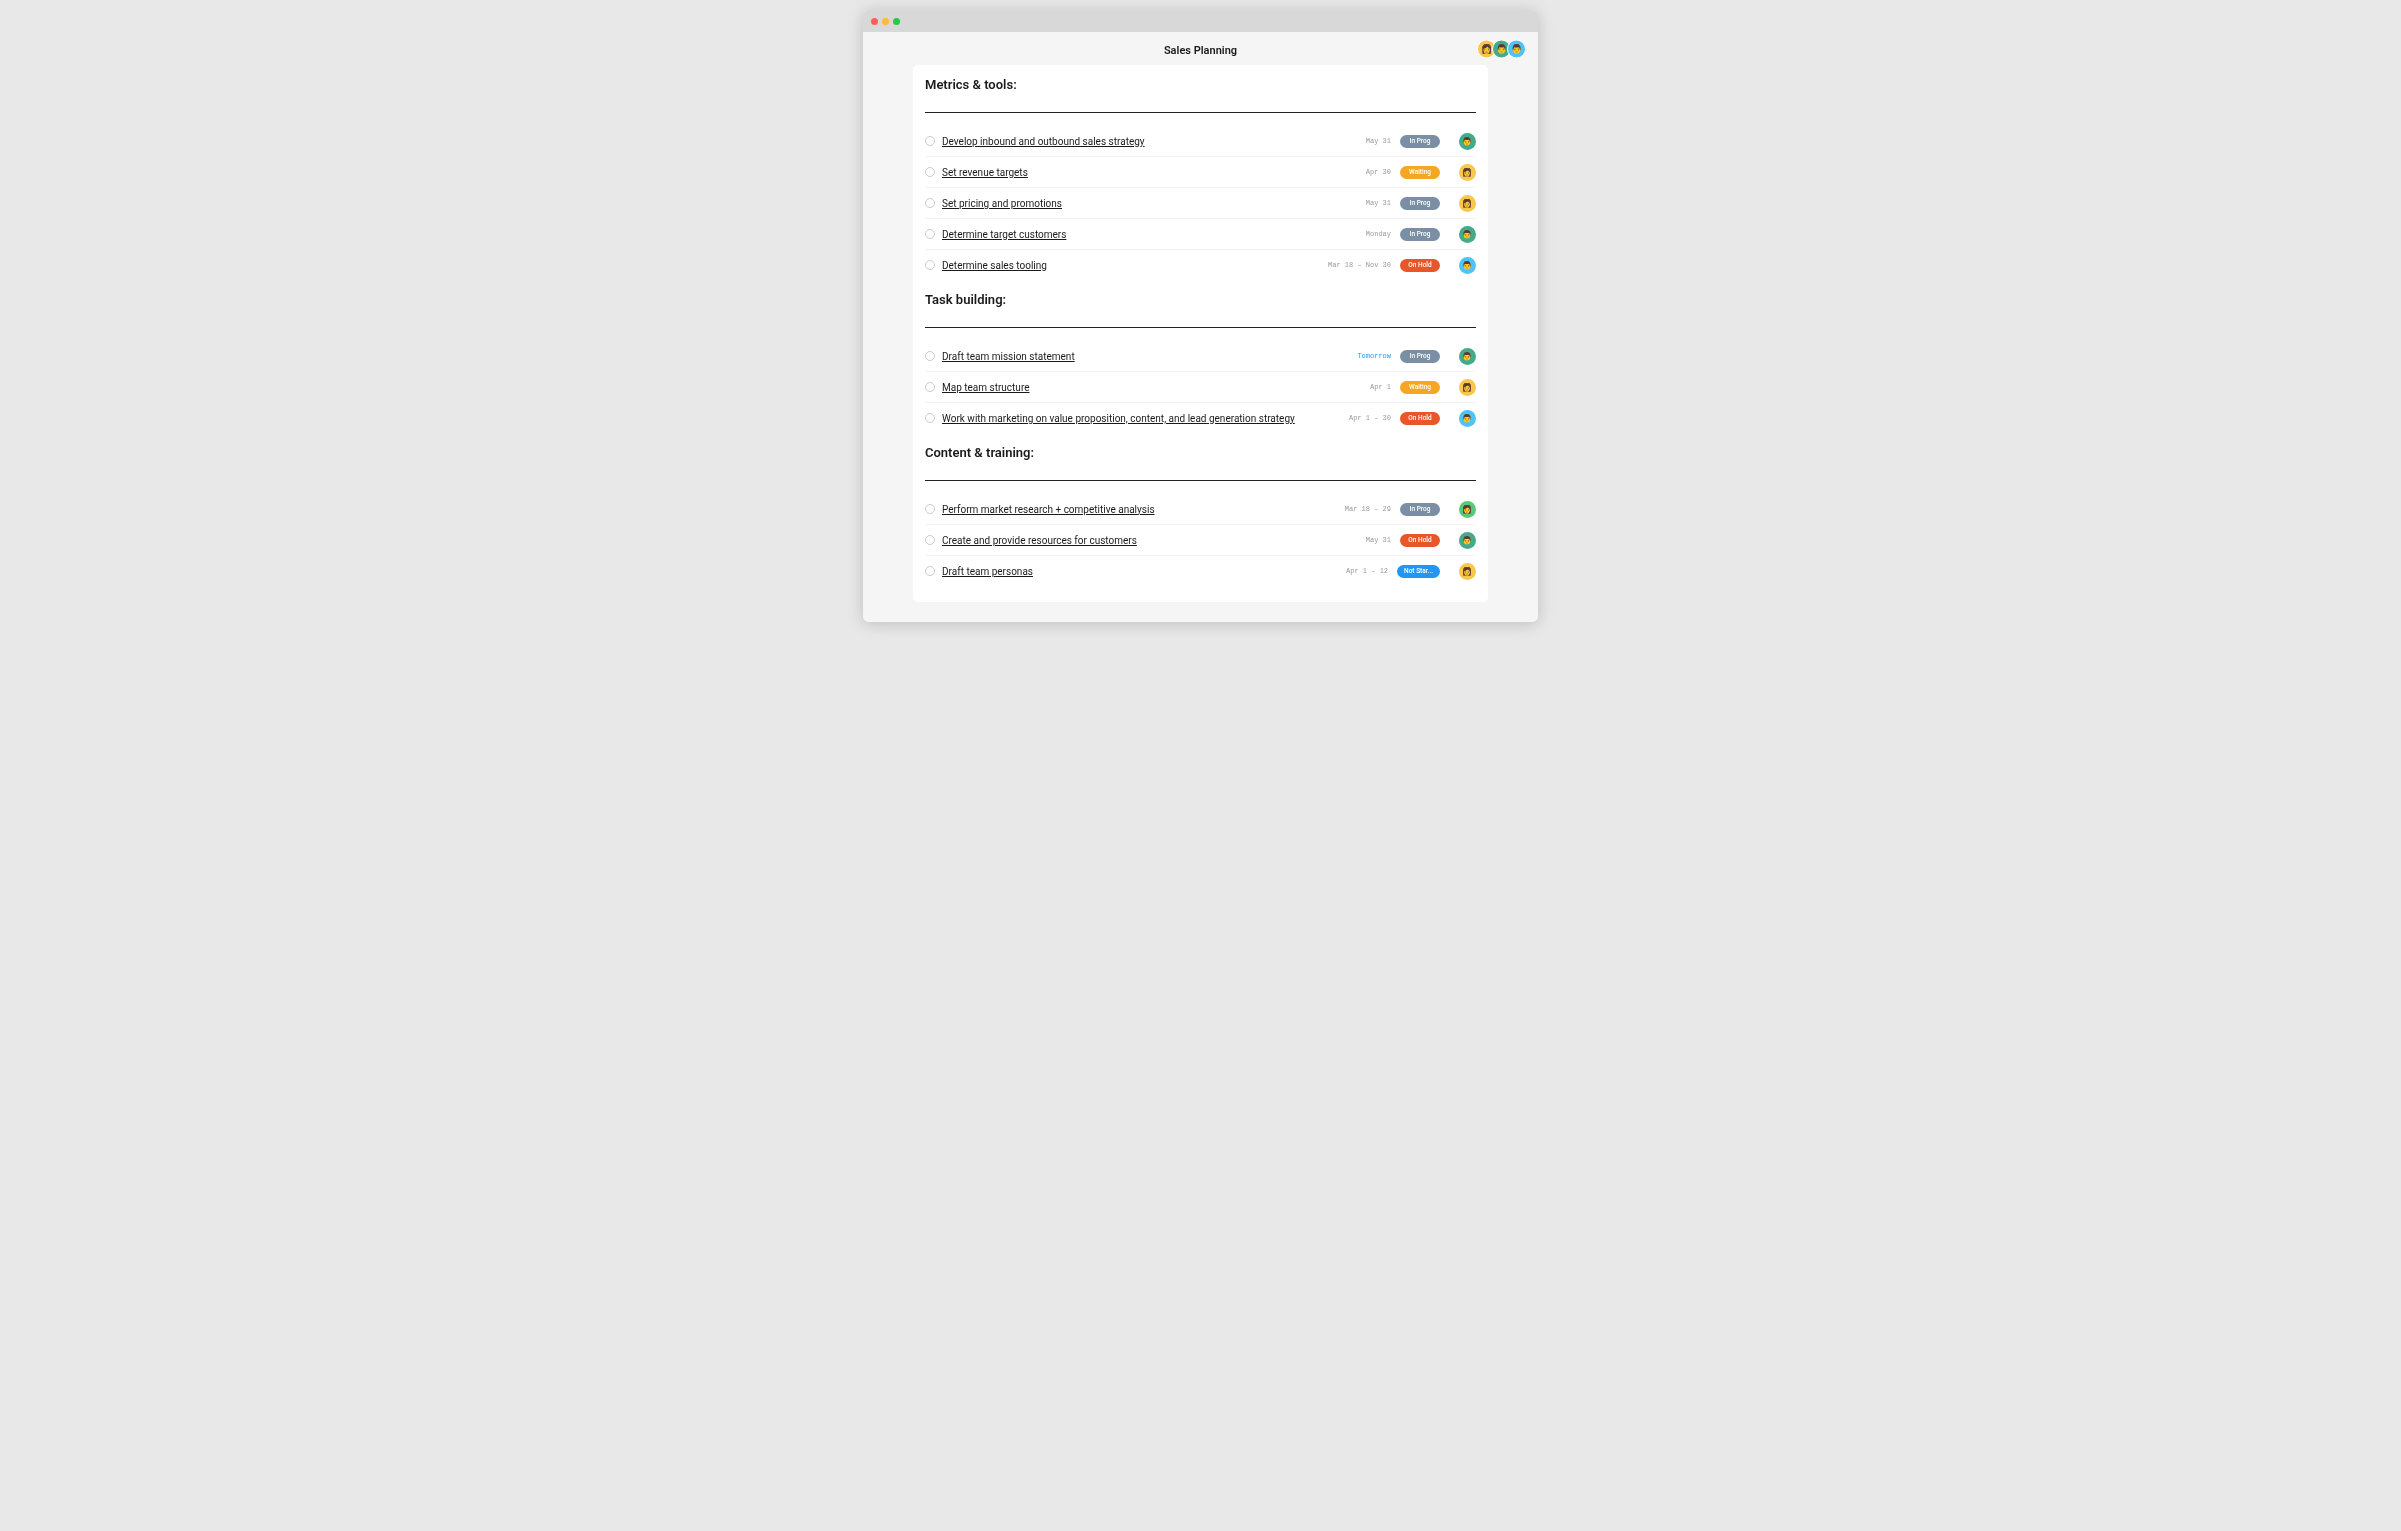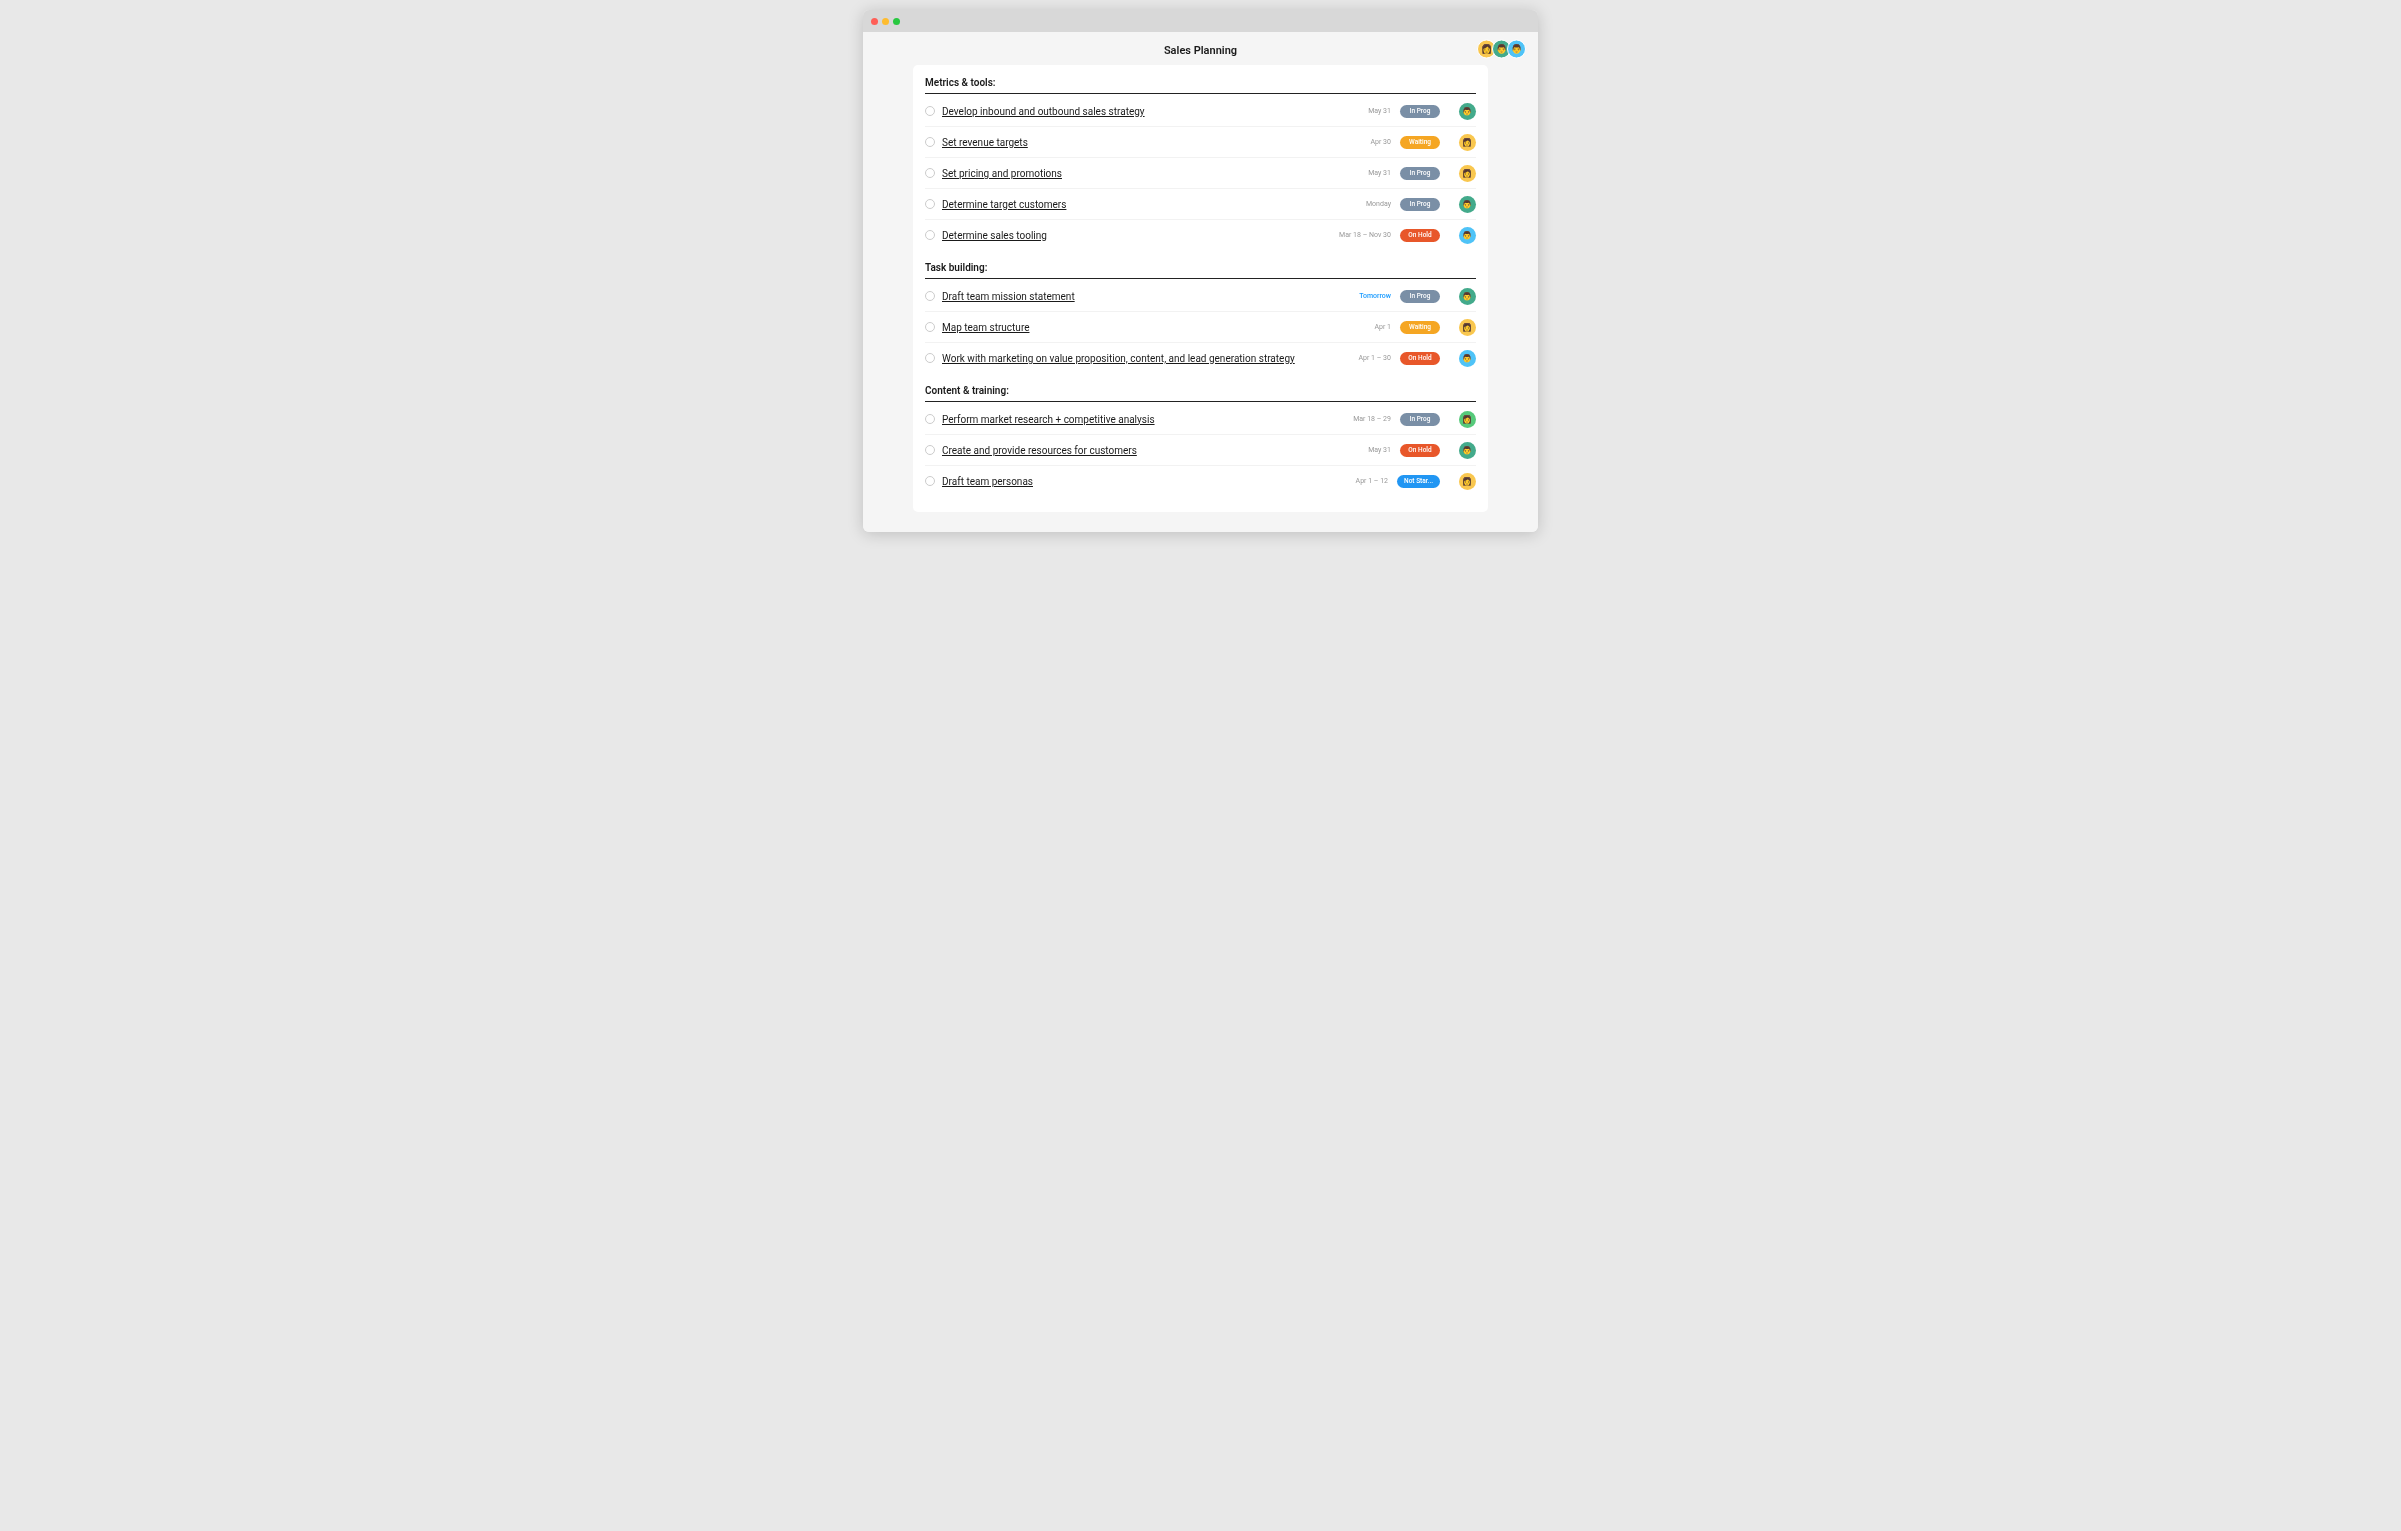--- a/index.html
+++ b/index.html
@@ -110,26 +110,26 @@
       font-size: 6.5px;
     }
     .task-progress-label {
       font-size: 7.5px;
       color: #999;
     }
     .section {
       padding: 12px 12px 0;
     }
     .section-title {
-      font-size: 10px;
+      font-size: 13px;
       font-weight: 600;
       color: #1a1a1a;
-      padding-bottom: 5px;
+      padding-bottom: 20px;
       border-bottom: 0.7px solid #222;
-      margin-bottom: 2px;
+      margin-bottom: 13px;
     }
     .task-row {
       display: flex;
       align-items: center;
       padding: 6.5px 0;
       border-bottom: 0.5px solid #f2f2f2;
     }
     .task-row:last-child {
       border-bottom: none;
     }
@@ -148,20 +148,21 @@
       font-size: 10px;
       color: #1a1a1a;
       text-decoration: underline;
     }
     .task-date {
       font-size: 7px;
       color: #999;
       margin-right: 9px;
       min-width: 50px;
       text-align: right;
+      font-family: Liberation Mono, monospace;
     }
     .task-date.tomorrow {
       color: #1a9bff;
       font-weight: 500;
     }
     .status-badge {
       display: inline-block;
       border-radius: 10px;
       padding: 2.5px 7px;
       font-size: 6.5px;

